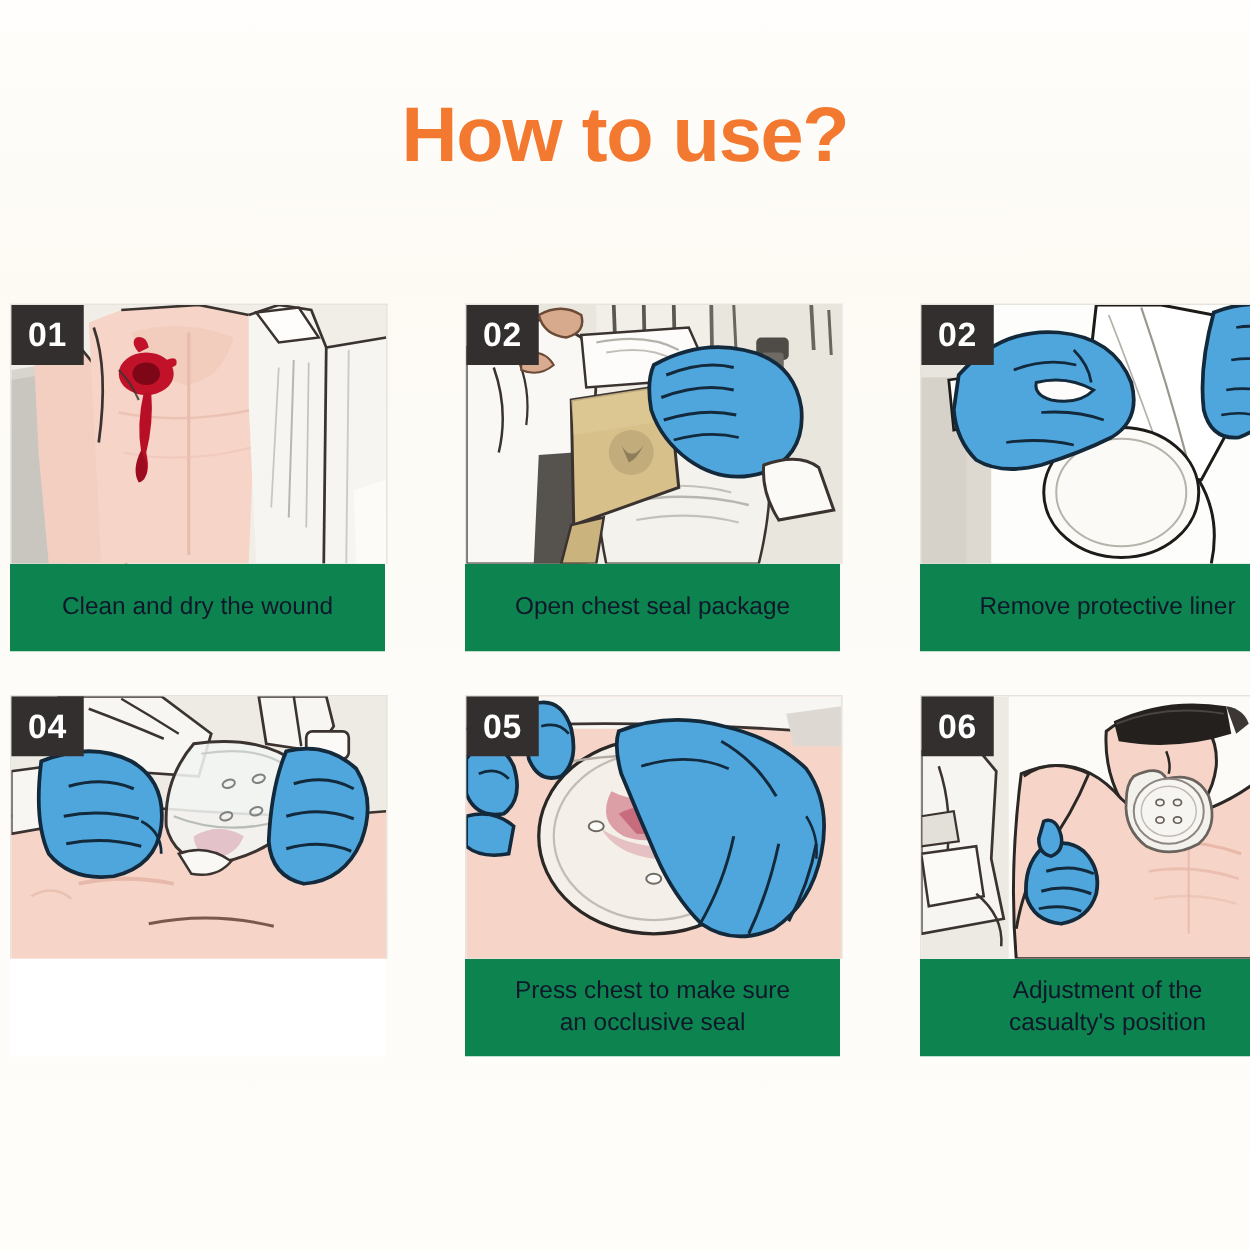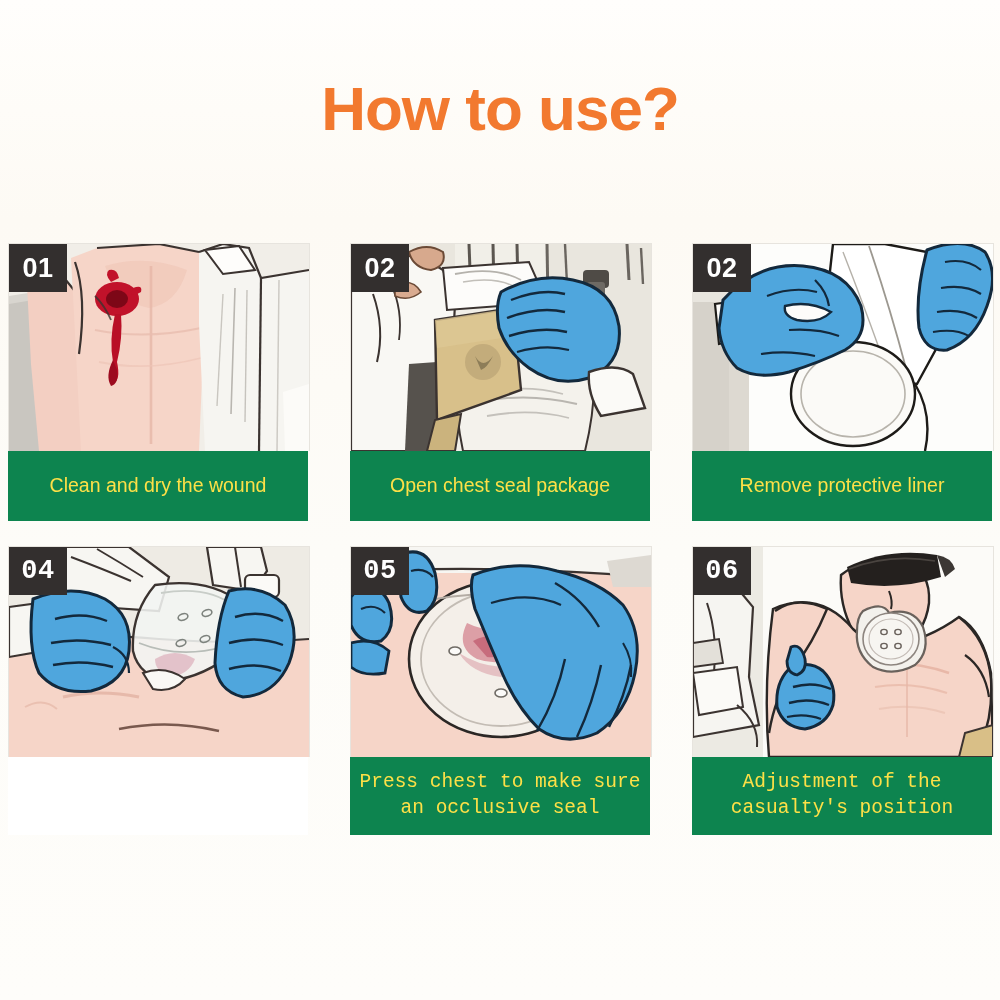--- a/index.html
+++ b/index.html
@@ -21,22 +21,22 @@
     font-weight:bold;
     color:#f2792f;
     letter-spacing:-1px;
     line-height:1;
   }
   .grid{
     position:absolute;
     left:8px;top:243px;
     width:984px;
   }
-  .row{display:flex;gap:42px;}
-  .row.second{margin-top:25px;font-family:Liberation Mono, monospace;}
+  .row{display:flex;gap:64px;}
+  .row.second{margin-top:35px;}
   .card{
     width:300px;
     position:relative;
     background:#fff;
   }
   .art{
     position:relative;
     width:300px;height:207px;
     overflow:hidden;
     border:1px solid #e7e4de;
@@ -50,21 +50,21 @@
     background:#332f2e;
     color:#fff;
     font-size:27px;
     font-weight:bold;
     display:flex;align-items:center;justify-content:center;
     letter-spacing:0.5px;
     z-index:5;
   }
   .cap{
     background:#0d844f;
-    color:#fde047;
+    color:#0f172a;
     text-align:center;
     font-size:19.5px;
     line-height:1.32;
     padding:20px 10px 21px;
     min-height:70px;
     box-sizing:border-box;
     display:flex;align-items:center;justify-content:center;
   }
   .cap.two{padding:13px 8px 14px;}
   .cap span{display:block;width:100%;white-space:pre-line;}

